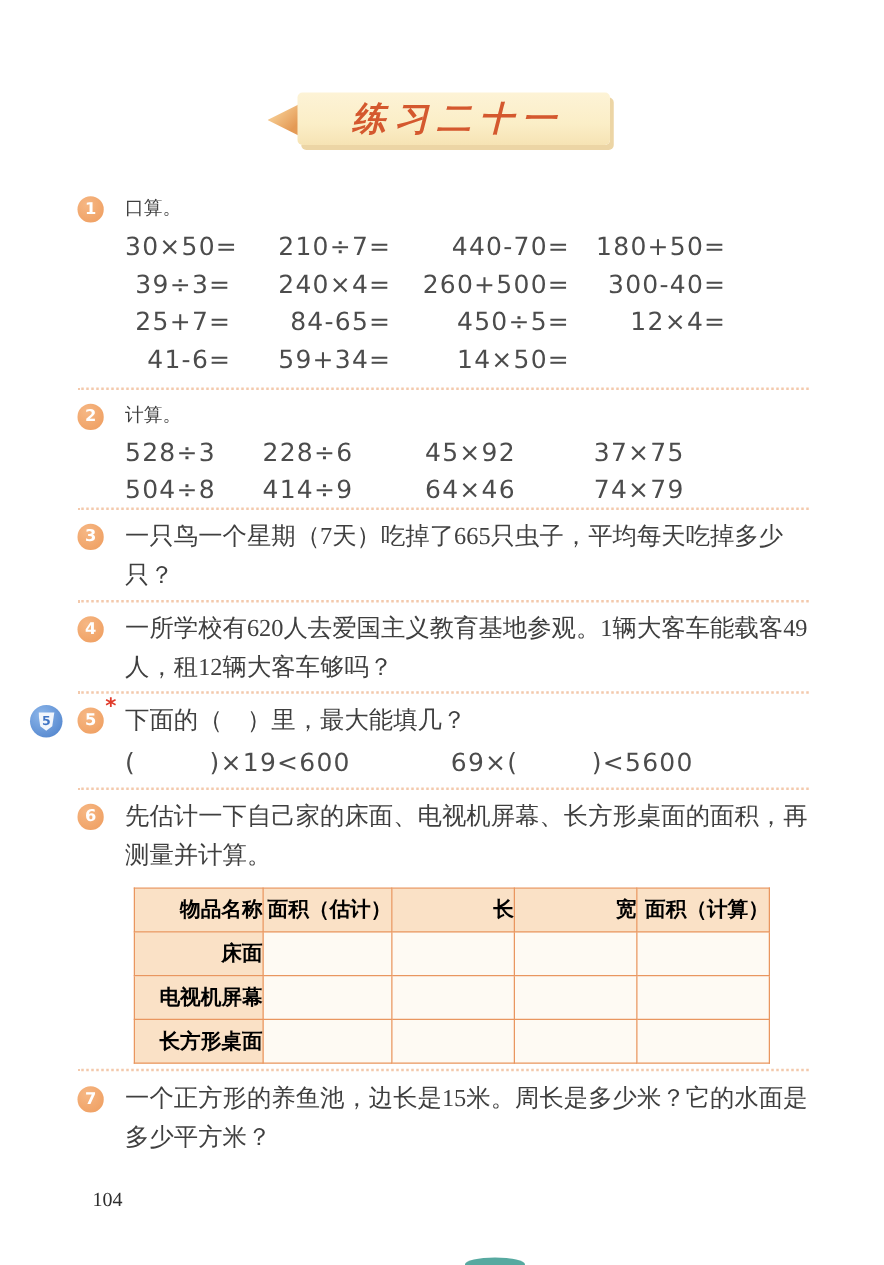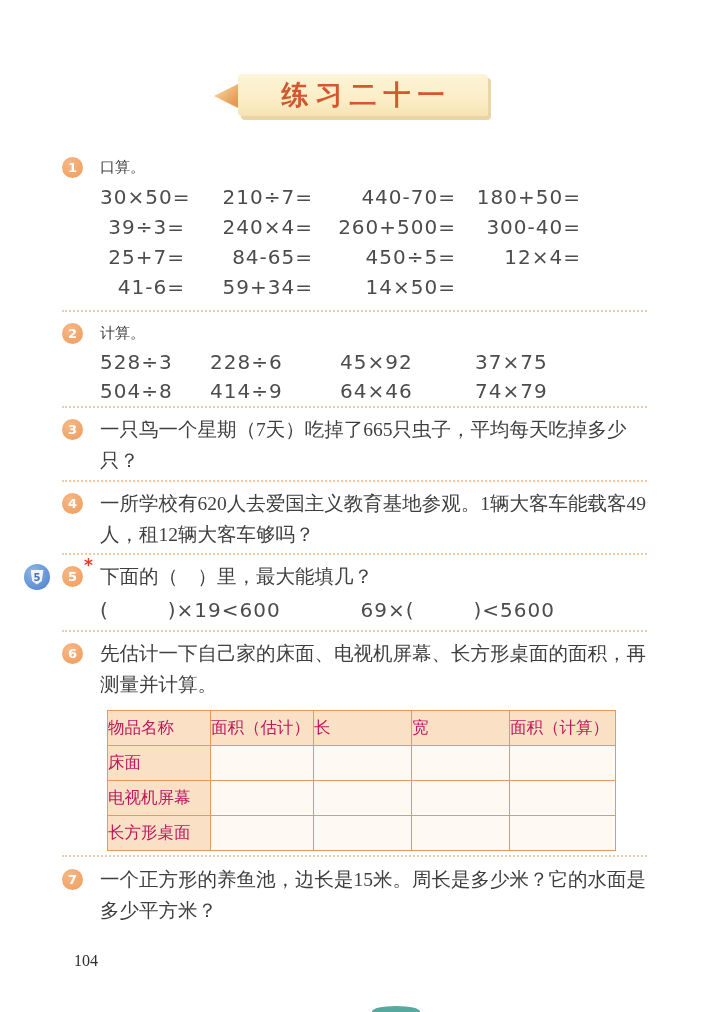--- a/index.html
+++ b/index.html
@@ -11,21 +11,21 @@
     background: #ffffff;
     overflow: hidden;
     font-family: "Liberation Serif", "DejaVu Serif", serif;
     color: #3f3f3f;
   }
 
   
   .banner {
     position: absolute;
     top: 74px; left: 214px;
-    width: 276px; height: 44px;
+    width: 276px; height: 44px; font-style: italic;
   }
   .banner-body {
     position: absolute;
     left: 24px; top: 0;
     width: 250px; height: 42px;
     background: linear-gradient(180deg, #fdf3d6 0%, #fbeec7 60%, #f6e3b4 100%);
     border-radius: 4px;
     box-shadow: 3px 4px 0 #ecd5a5;
     display: flex; align-items: center; justify-content: center;
   }
@@ -107,24 +107,24 @@
 
   
   .ex6-table {
     border-collapse: collapse;
     margin: 10px 0 0 7px;
     table-layout: fixed;
   }
   .ex6-table th, .ex6-table td {
     border: 1.6px solid #e9965f;
     height: 35px;
-    text-align: left;
-    font-weight: normal;
+    text-align: right;
+    font-weight: bold;
     font-size: 16.5px;
-    color: #be185d;
+    color: #000000;
   }
   .ex6-table th { background: #fae1c6; }
   .ex6-table td.row-label { background: #fae1c6; }
   .ex6-table td.empty { background: #fefaf3; }
 
   
   .watermark {
     position: absolute;
     top: 564px; left: 24px;
     width: 26px; height: 26px;

